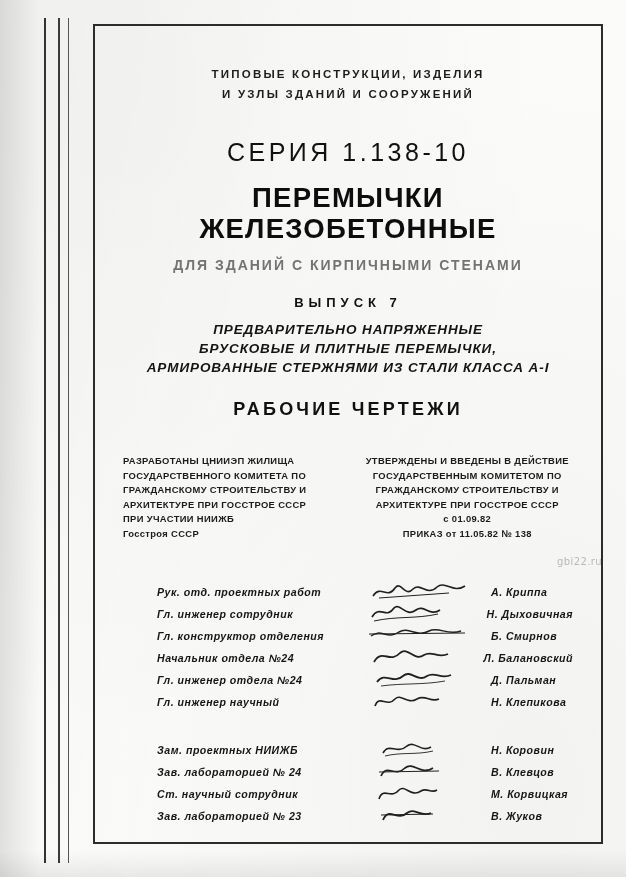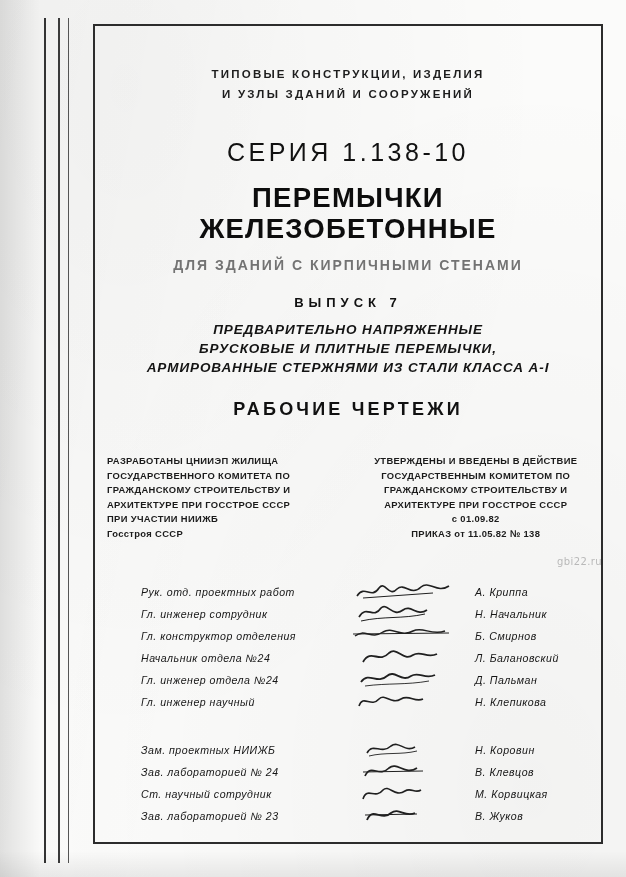--- a/index.html
+++ b/index.html
@@ -52,21 +52,21 @@
     left: 93px;
     top: 24px;
     width: 510px;
     height: 820px;
     border: 2px solid #2c2c2c;
     box-sizing: border-box;
   }
   .frame-inner {
     position: absolute;
     inset: 0;
-    padding: 20px 12px;
+    padding: 20px 28px;
     box-sizing: border-box;
   }
 
   .center { text-align: center; }
 
   .t-header {
     font-size: 11.5px;
     font-weight: bold;
     letter-spacing: 2.2px;
     line-height: 20px;
@@ -142,21 +142,21 @@
 
   
   .sig-block { margin-top: 40px; padding-left: 34px; }
   .sig-block.second { margin-top: 26px; }
 
   .sig-row {
     display: flex;
     align-items: center;
     height: 22px;
     font-size: 10.6px;
-    font-weight: normal;
+    font-weight: bold;
     letter-spacing: 0.5px;
     color: #161616;
     gap: 12px;
   }
   .sig-role {
     width: 200px;
     white-space: nowrap;
     font-style: italic;
   }
   .sig-mark {
@@ -260,21 +260,21 @@
         </div>
 
         <div class="sig-row">
           <div class="sig-role">Гл. инженер сотрудник</div>
           <div class="sig-mark">
             <svg width="108" height="22" viewBox="0 0 108 22">
                 <path d="M6 15 C14 2, 20 18, 28 6 C34 0, 40 16, 50 8 C58 2, 64 15, 74 8" stroke="#202020" stroke-width="1.7" fill="none"></path>
                 <path d="M8 19 C30 14, 50 17, 72 12" stroke="#202020" stroke-width="1" fill="none"></path>
               </svg>
           </div>
-          <div class="sig-name">Н. Начальник</div>
+          <div class="sig-name">Н. Дыховичная</div>
         </div>
 
         <div class="sig-row">
           <div class="sig-role">Гл. конструктор отделения</div>
           <div class="sig-mark">
             <svg width="108" height="22" viewBox="0 0 108 22">
                 <path d="M2 12 C12 4, 18 16, 30 8 C40 2, 48 14, 60 7 C70 2, 78 12, 92 7" stroke="#202020" stroke-width="1.5" fill="none"></path>
                 <path d="M0 10 L96 9" stroke="#202020" stroke-width="1.2" fill="none"></path>
               </svg>
           </div>

